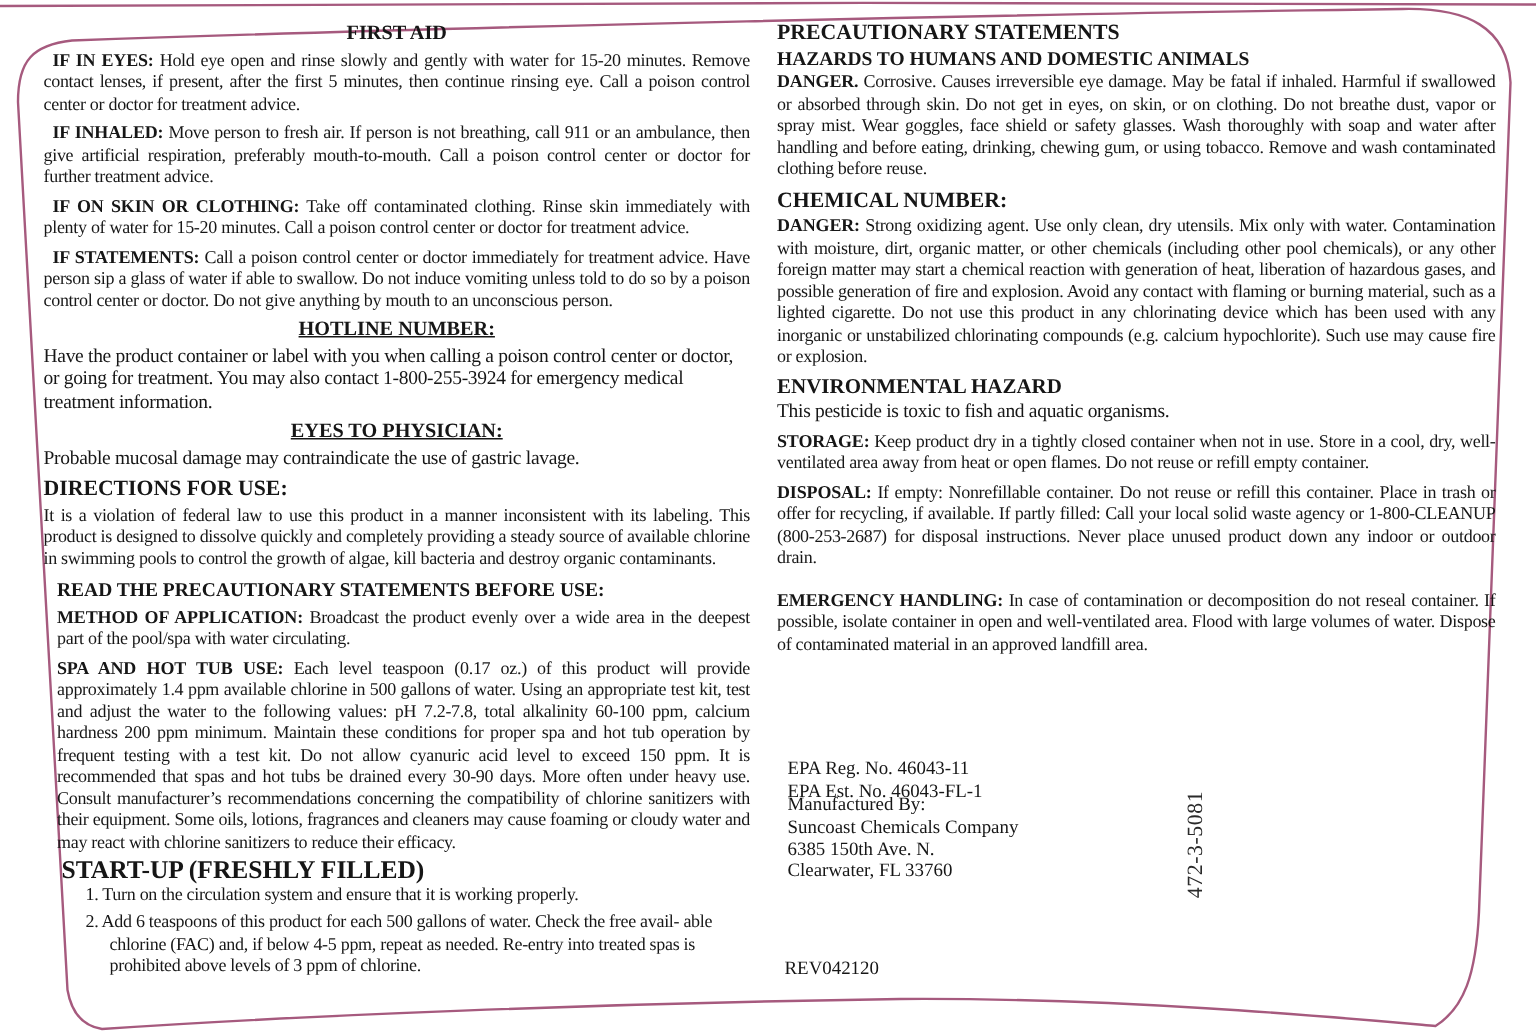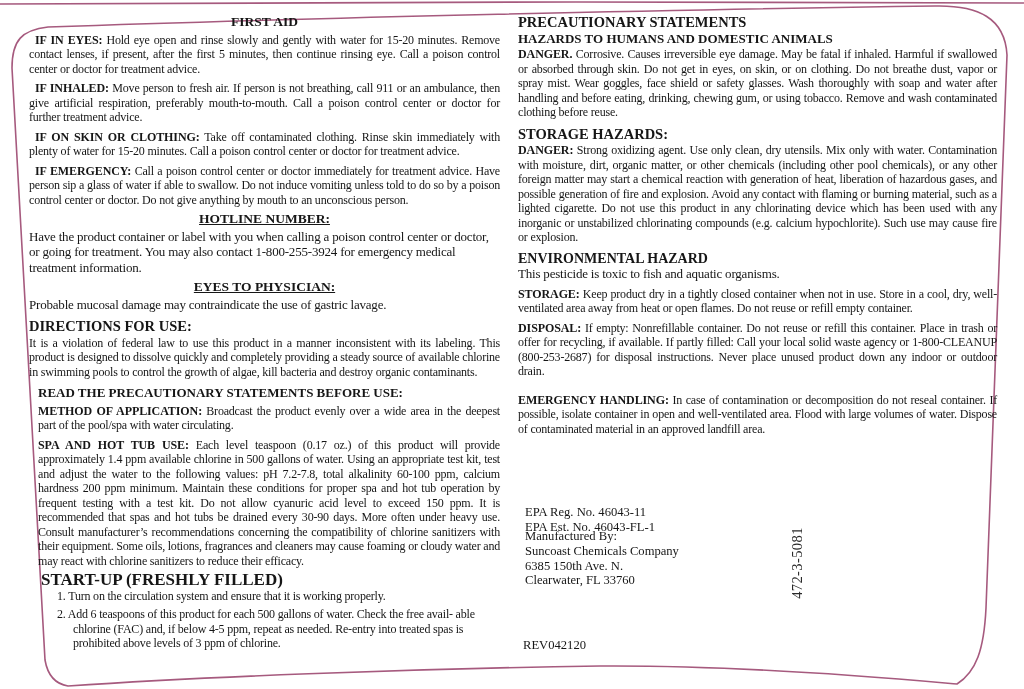--- a/index.html
+++ b/index.html
@@ -70,21 +70,21 @@
              Q 49,683 45,660
              Z" fill="none" stroke="#a65a7e" stroke-width="1.6"></path>
   </svg>
 
   <div class="col col-left">
     <div class="fa-title">FIRST AID</div>
 
     <p class="fa-entry"><b>IF IN EYES:</b> <span>Hold eye open and rinse slowly and gently with water for 15-20 minutes. Remove contact lenses, if present, after the first 5 minutes, then continue rinsing eye. Call a poison control center or doctor for treatment advice.</span></p>
     <p class="fa-entry"><b>IF INHALED:</b> <span>Move person to fresh air. If person is not breathing, call 911 or an ambulance, then give artificial respiration, preferably mouth-to-mouth. Call a poison control center or doctor for further treatment advice.</span></p>
     <p class="fa-entry"><b>IF ON SKIN OR CLOTHING:</b> <span>Take off contaminated clothing. Rinse skin immediately with plenty of water for 15-20 minutes. Call a poison control center or doctor for treatment advice.</span></p>
-    <p class="fa-entry"><b>IF EMERGENCY:</b> <span>Call a poison control center or doctor immediately for treatment advice. Have person sip a glass of water if able to swallow. Do not induce vomiting unless told to do so by a poison control center or doctor. Do not give anything by mouth to an unconscious person.</span></p>
+    <p class="fa-entry"><b>IF STATEMENTS:</b> <span>Call a poison control center or doctor immediately for treatment advice. Have person sip a glass of water if able to swallow. Do not induce vomiting unless told to do so by a poison control center or doctor. Do not give anything by mouth to an unconscious person.</span></p>
 
     <div class="uhead">HOTLINE NUMBER:</div>
     <p class="center-par">Have the product container or label with you when calling a poison control center or doctor, or going for treatment. You may also contact 1-800-255-3924 for emergency medical treatment information.</p>
 
     <div class="uhead">EYES TO PHYSICIAN:</div>
     <p class="center-par">Probable mucosal damage may contraindicate the use of gastric lavage.</p>
 
     <div class="big-head">DIRECTIONS FOR USE:</div>
     <p>It is a violation of federal law to use this product in a manner inconsistent with its labeling. This product is designed to dissolve quickly and completely providing a steady source of available chlorine in swimming pools to control the growth of algae, kill bacteria and destroy organic contaminants.</p>
 
@@ -99,21 +99,21 @@
       <div class="li">1.  Turn on the circulation system and ensure that it is working properly.</div>
       <div class="li">2. Add 6 teaspoons of this product for each 500 gallons of water. Check the free avail- able chlorine (FAC) and, if below 4-5 ppm, repeat as needed. Re-entry into treated spas is prohibited above levels of 3 ppm of chlorine.</div>
     </div>
   </div>
 
   <div class="col col-right">
     <div class="big-head" style="margin-top:0;">PRECAUTIONARY STATEMENTS</div>
     <div class="sub-head">HAZARDS TO HUMANS AND DOMESTIC ANIMALS</div>
     <p><b>DANGER.</b> <span>Corrosive. Causes irreversible eye damage. May be fatal if inhaled. Harmful if swallowed or absorbed through skin. Do not get in eyes, on skin, or on clothing. Do not breathe dust, vapor or spray mist. Wear goggles, face shield or safety glasses. Wash thoroughly with soap and water after handling and before eating, drinking, chewing gum, or using tobacco. Remove and wash contaminated clothing before reuse.</span></p>
 
-    <div class="big-head">STORAGE HAZARDS:</div>
+    <div class="big-head">CHEMICAL NUMBER:</div>
     <p><b>DANGER:</b> <span>Strong oxidizing agent. Use only clean, dry utensils. Mix only with water. Contamination with moisture, dirt, organic matter, or other chemicals (including other pool chemicals), or any other foreign matter may start a chemical reaction with generation of heat, liberation of hazardous gases, and possible generation of fire and explosion. Avoid any contact with flaming or burning material, such as a lighted cigarette. Do not use this product in any chlorinating device which has been used with any inorganic or unstabilized chlorinating compounds (e.g. calcium hypochlorite).  Such use may cause fire or explosion.</span></p>
 
     <div class="env-head">ENVIRONMENTAL HAZARD</div>
     <p class="env-text">This pesticide is toxic to fish and aquatic organisms.</p>
 
     <p><b>STORAGE:</b> <span>Keep product dry in a tightly closed container when not in use. Store in a cool, dry, well-ventilated area away from heat or open flames. Do not reuse or refill empty container.</span></p>
     <p><b>DISPOSAL:</b> <span>If empty: Nonrefillable container. Do not reuse or refill this container. Place in trash or offer for recycling, if available. If partly filled: Call your local solid waste agency or 1-800-CLEANUP (800-253-2687) for disposal instructions. Never place unused product down any indoor or outdoor drain.</span></p>
 
     <p class="emergency"><b>EMERGENCY HANDLING:</b> <span>In case of contamination or decomposition do not reseal container.  If possible, isolate container in open and well-ventilated area.  Flood with large volumes of water.  Dispose of contaminated material in an approved landfill area.</span></p>
   </div>

